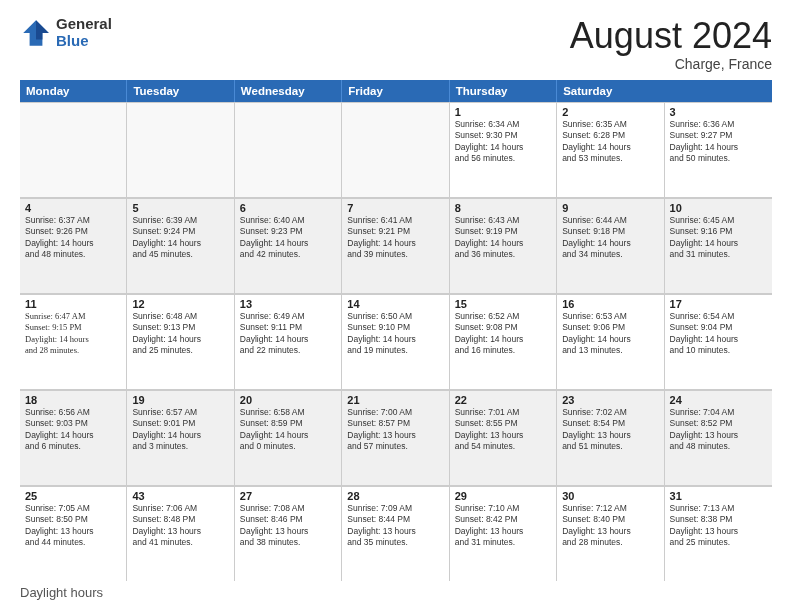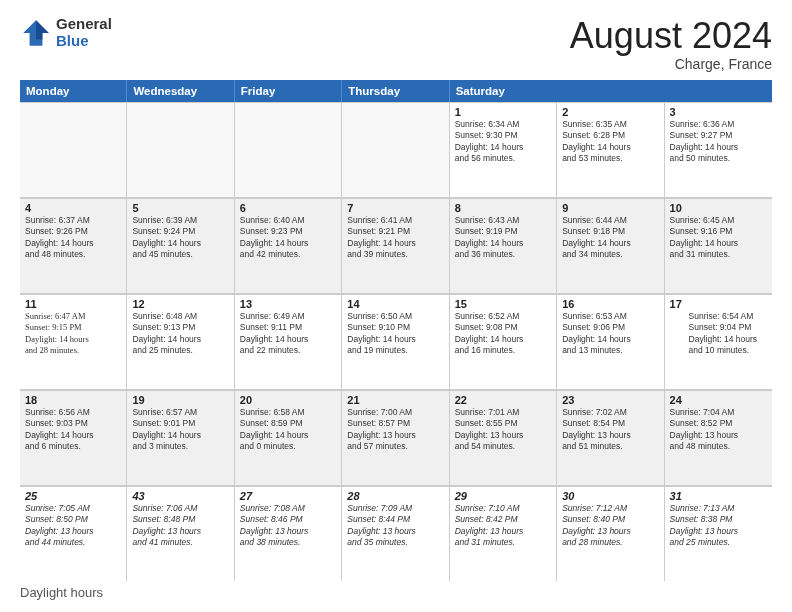--- a/index.html
+++ b/index.html
@@ -83,21 +83,21 @@
       flex: 1;
       display: flex;
       flex-direction: column;
     }
     .cal-week {
       display: grid;
       grid-template-columns: repeat(7, 1fr);
       flex: 1;
       border-bottom: 1px solid #ccc;
     }
-    .cal-week:last-child { border-bottom: none; font-style: italic; }
+    .cal-week:last-child { border-bottom: none; }
     .cal-cell {
       border-right: 1px solid #ccc;
       border-top: 1px solid #ccc;
       padding: 3px 5px;
       font-size: 9px;
       color: #333;
       background: #fff;
       min-height: 0;
       overflow: hidden;
     }
@@ -139,20 +139,21 @@
     </div>
     <div class="title-block">
       <div class="month-title">August 2024</div>
       <div class="location">Charge, France</div>
     </div>
   </div>
 
   <div class="calendar">
     <div class="cal-header-row">
         <div class="cal-header-cell">Monday</div>
+        <div class="cal-header-cell">Tuesday</div>
         <div class="cal-header-cell">Wednesday</div>
         <div class="cal-header-cell">Friday</div>
         <div class="cal-header-cell">Thursday</div>
         <div class="cal-header-cell">Saturday</div>
       </div>
     <div class="cal-body">
     <div class="cal-week">
           <div class="cal-cell empty"></div>
           <div class="cal-cell empty"></div>
           <div class="cal-cell empty"></div>
@@ -268,21 +269,21 @@
           </div>
           <div class="cal-cell">
             <div class="day-num">16</div>
             <div class="cell-text" style="white-space: pre-line;">Sunrise: 6:53 AM
 Sunset: 9:06 PM
 Daylight: 14 hours
 and 13 minutes.</div>
           </div>
           <div class="cal-cell">
             <div class="day-num">17</div>
-            <div class="cell-text" style="white-space: pre-line; margin-left: 19px;">Sunrise: 6:54 AM
+            <div class="cell-text" style="white-space: pre-line;">Sunrise: 6:54 AM
 Sunset: 9:04 PM
 Daylight: 14 hours
 and 10 minutes.</div>
           </div>
         </div>
         <div class="cal-week">
           <div class="cal-cell shaded">
             <div class="day-num">18</div>
             <div class="cell-text" style="white-space: pre-line;">Sunrise: 6:56 AM
 Sunset: 9:03 PM

